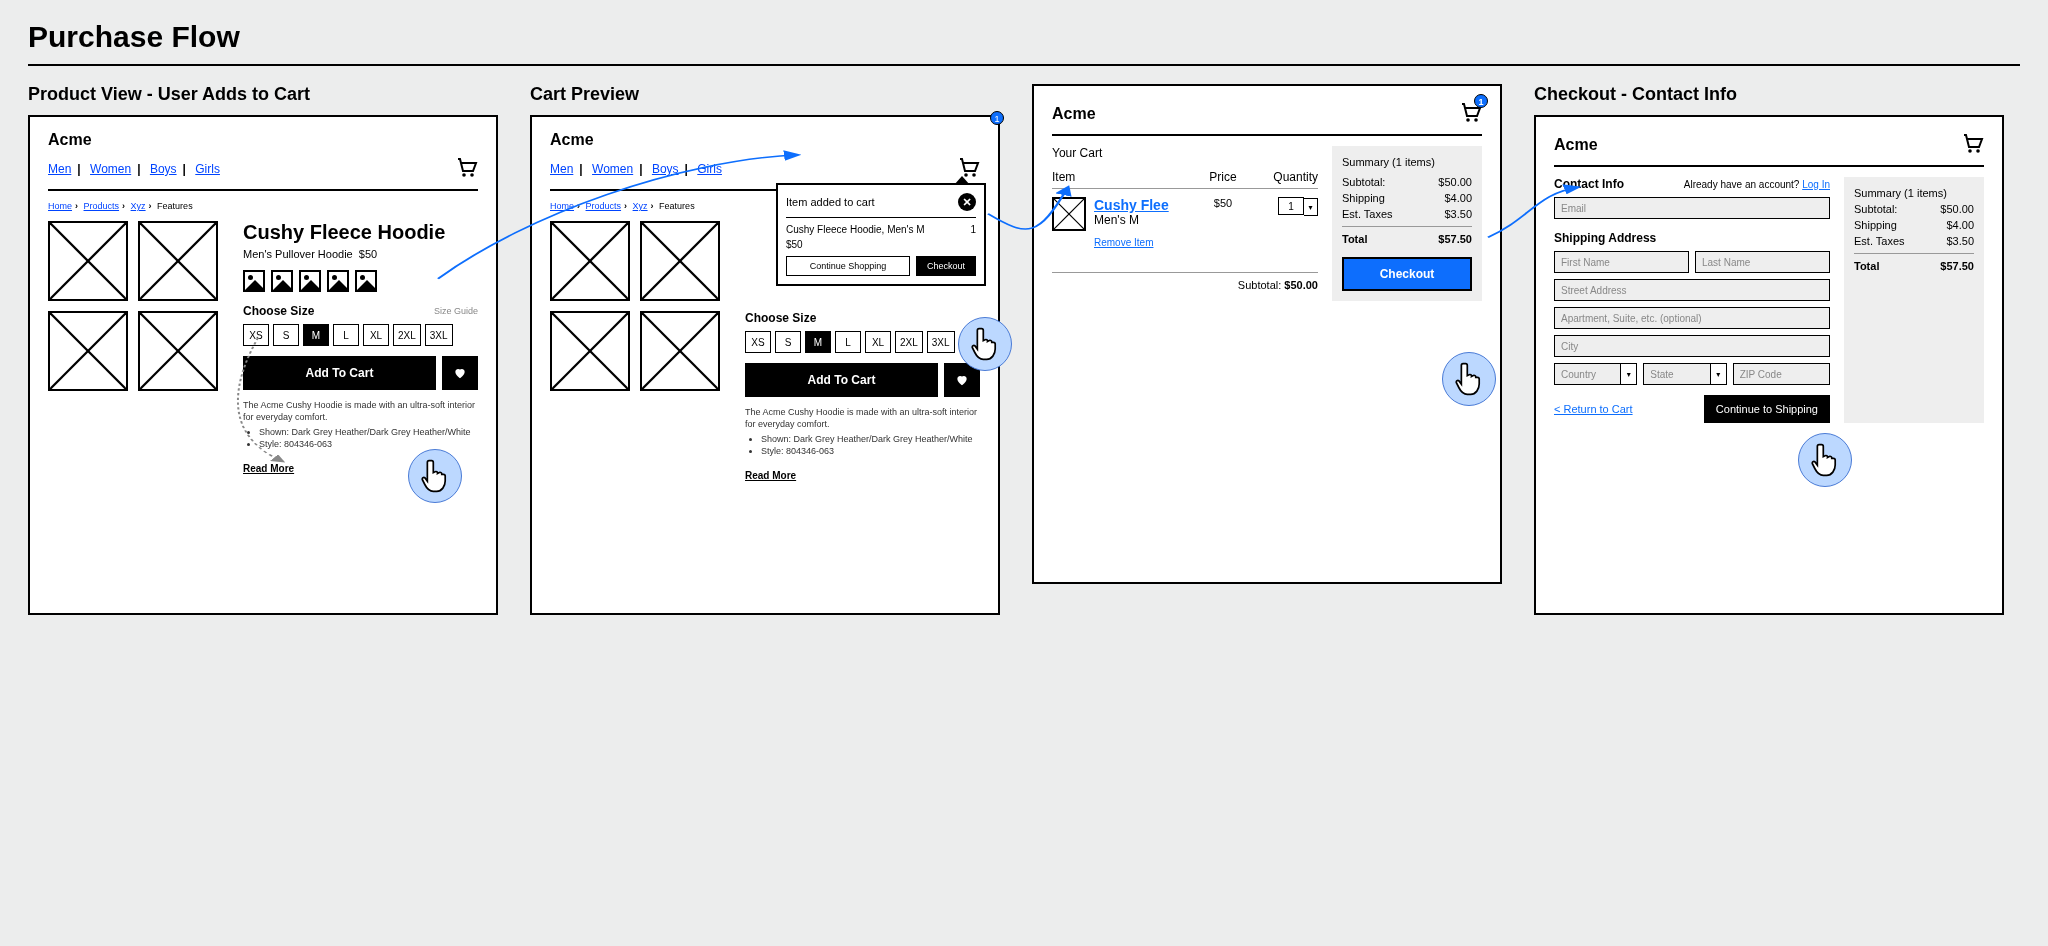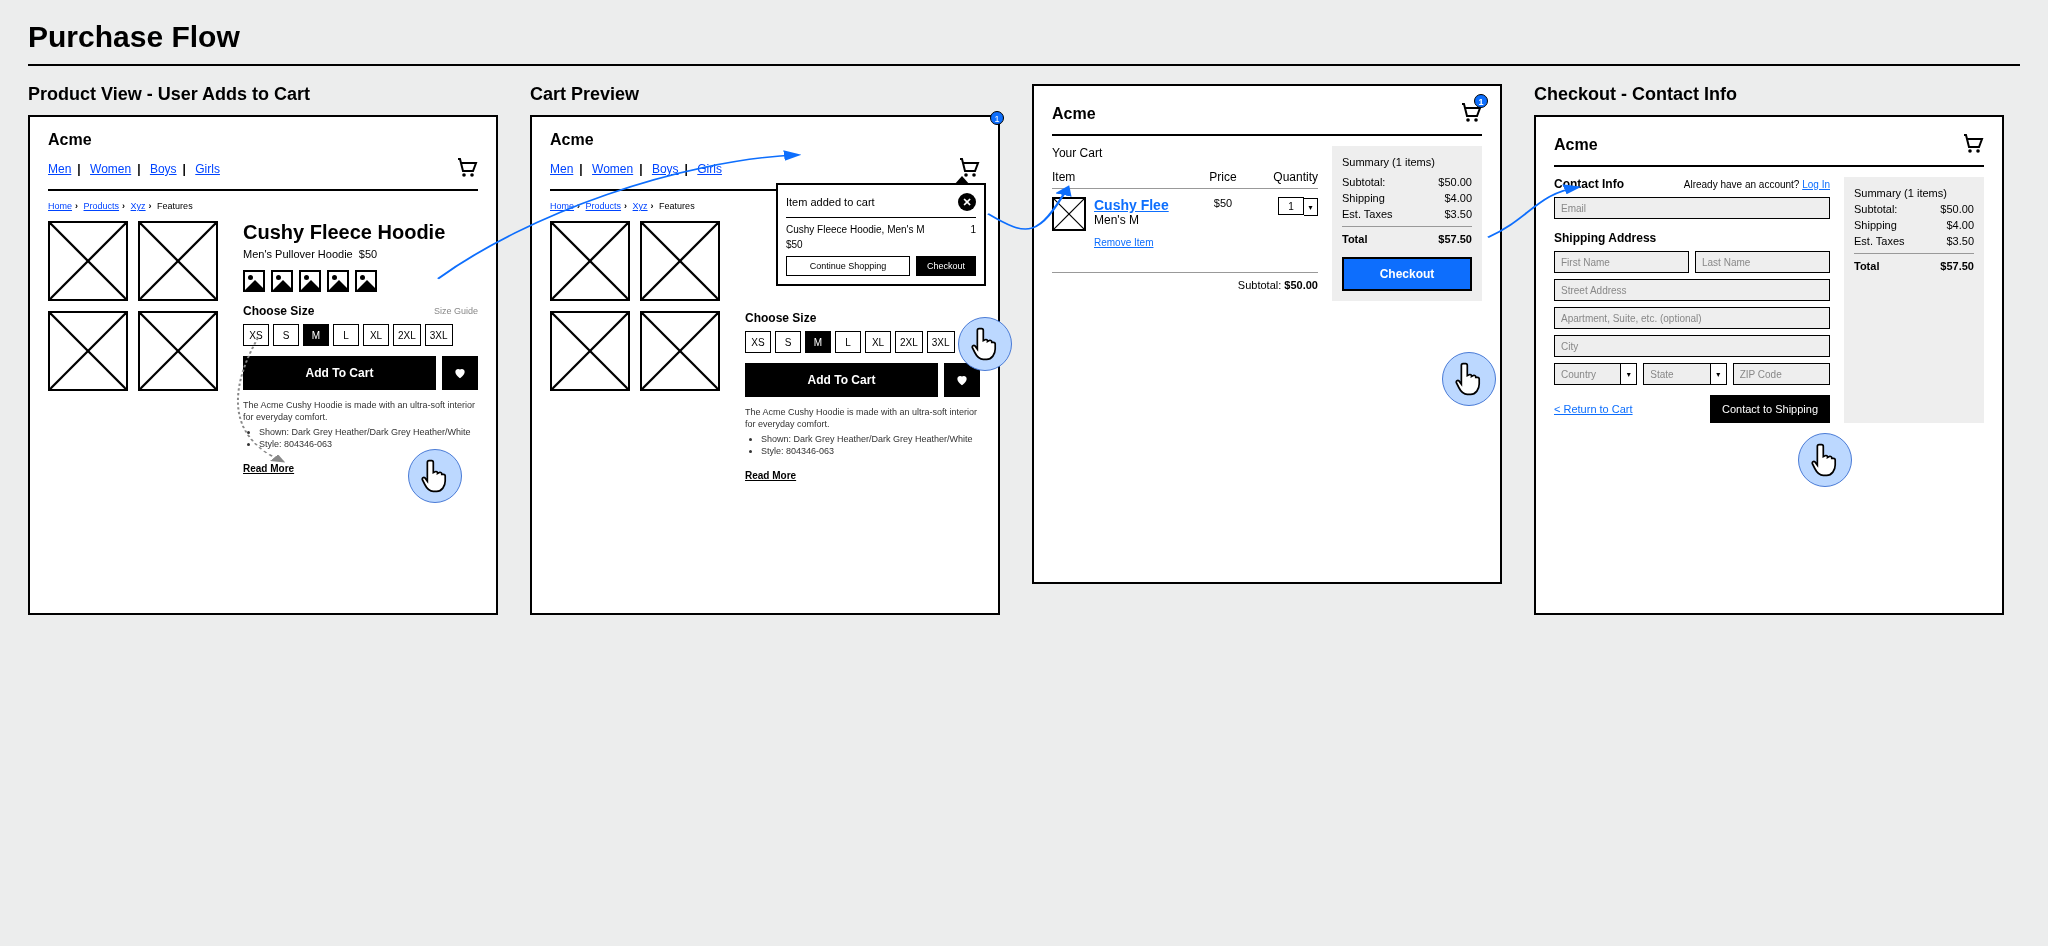--- a/index.html
+++ b/index.html
@@ -663,21 +663,21 @@
                 <div class="caret">▾</div>
               </div>
               <div class="dd" style="flex:1">
                 <div class="field-half" style="flex:1">State</div>
                 <div class="caret">▾</div>
               </div>
               <div class="field-half" style="flex:1">ZIP Code</div>
             </div>
             <div class="form-actions">
               <a>&lt; Return to Cart</a>
-              <div class="btn-dark-sm">Contact to Shipping</div>
+              <div class="btn-dark-sm">Continue to Shipping</div>
             </div>
           </div>
           <div class="summary-slim">
             <div class="sum-title">Summary (1 items)</div>
             <div class="sum-row">
                 <span>Subtotal:</span>
                 <span>$50.00</span>
               </div>
             <div class="sum-row">
                 <span>Shipping</span>

